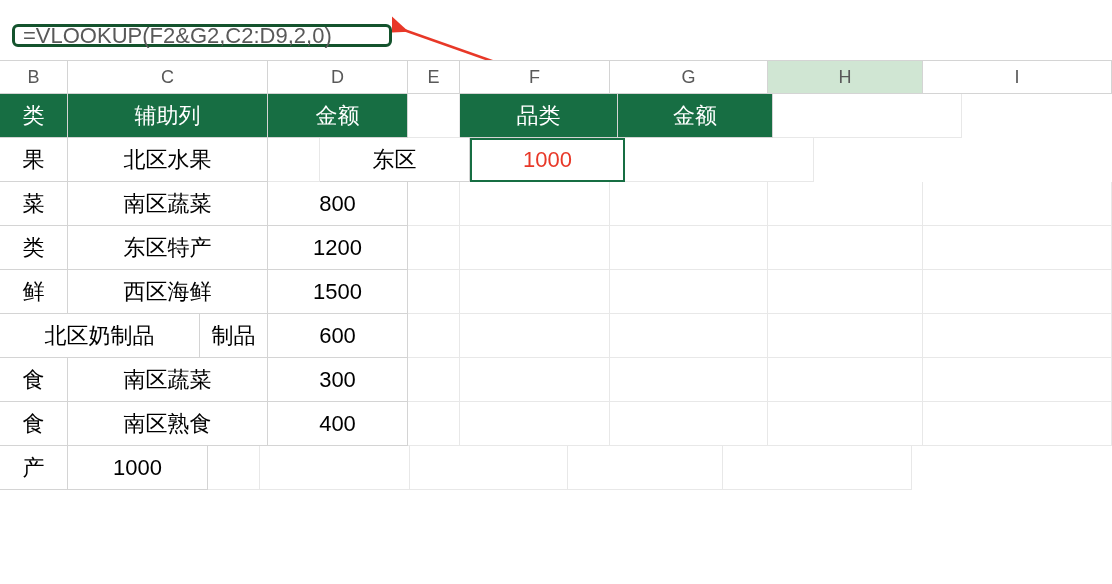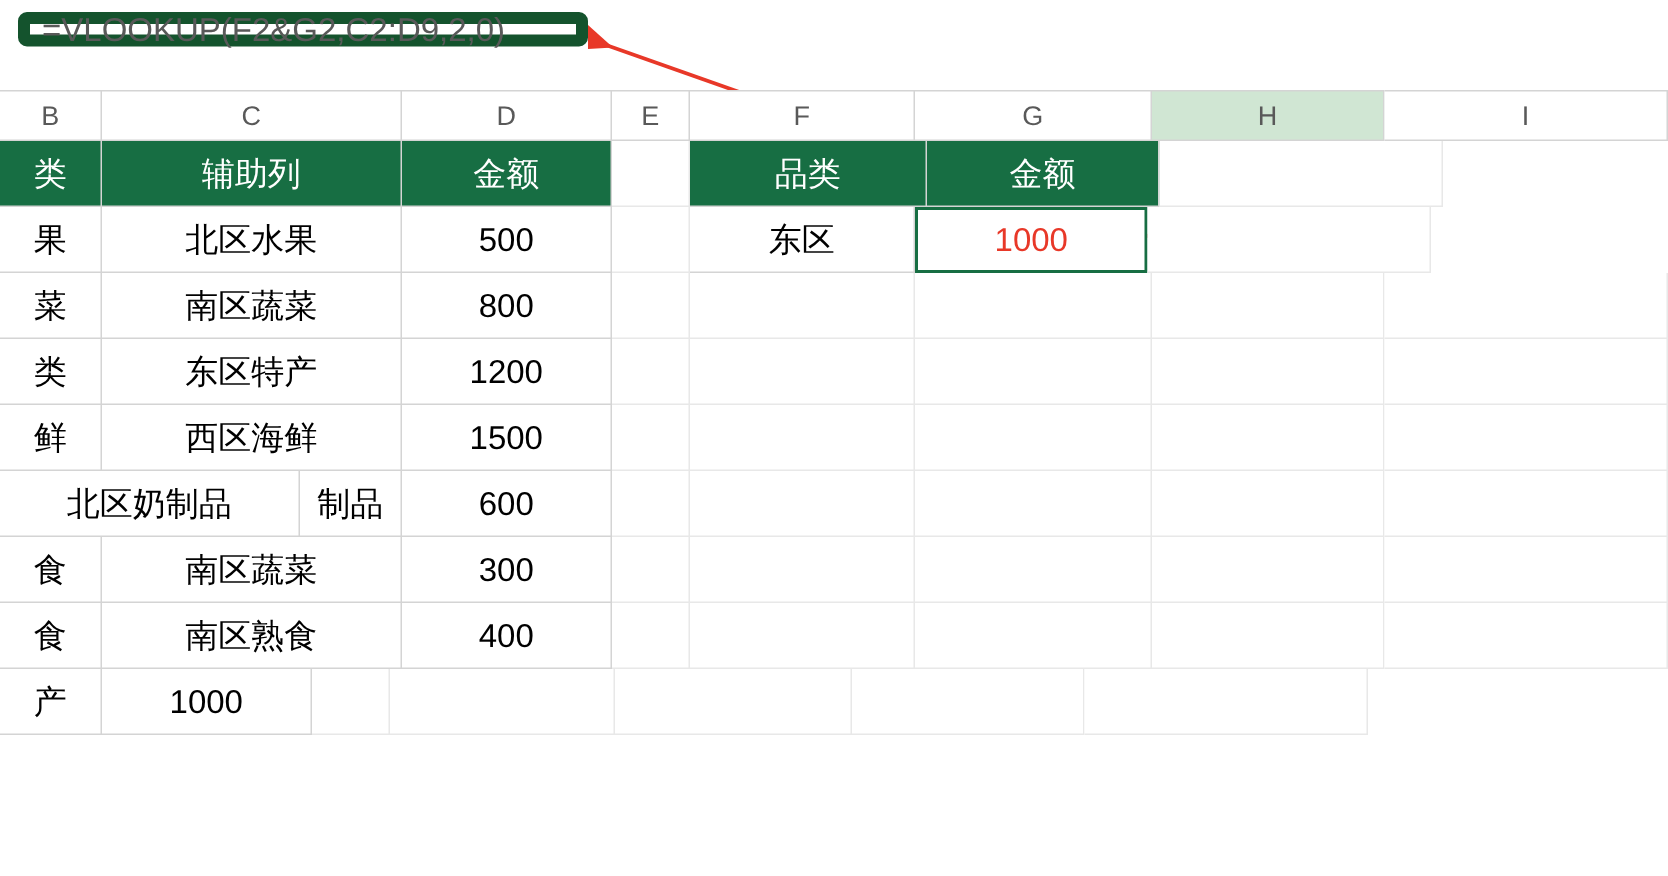--- a/index.html
+++ b/index.html
@@ -11,25 +11,25 @@
       font-family: Arial, "Microsoft YaHei", sans-serif;
       font-size: 20px;
       width: 1112px;
       height: 584px;
       position: relative;
       background: #ffffff;
       overflow: hidden;
     }
     .formula-bar-container {
       position: absolute;
-      top: 8px;
+      top: 24px;
       left: 12px;
       width: 380px;
       height: 23px;
-      border: 8px solid #14532d;
+      border: 3px solid #14532d;
       border-radius: 6px;
       display: flex;
       align-items: center;
       padding: 0 8px;
     }
     .formula-text {
       font-size: 22px;
       color: #595959;
     }
     .arrow-svg {
@@ -143,21 +143,20 @@
     <div class="cell header col-D">金额</div>
     <div class="cell empty col-E"></div>
     <div class="cell header col-G">品类</div>
     <div class="cell header col-H">金额</div>
     <div class="cell empty col-I"></div>
   </div>
 
   <div class="grid-row">
     <div class="cell col-B">果</div>
     <div class="cell col-C">北区水果</div>
-    <div class="cell col-D">500</div>
     <div class="cell empty col-E"></div>
     <div class="cell col-F">东区</div>
     <div class="cell result active col-H">1000</div>
     <div class="cell empty col-I"></div>
   </div>
 
   <div class="grid-row">
     <div class="cell col-B">菜</div>
     <div class="cell col-C">南区蔬菜</div>
     <div class="cell col-D">800</div>

